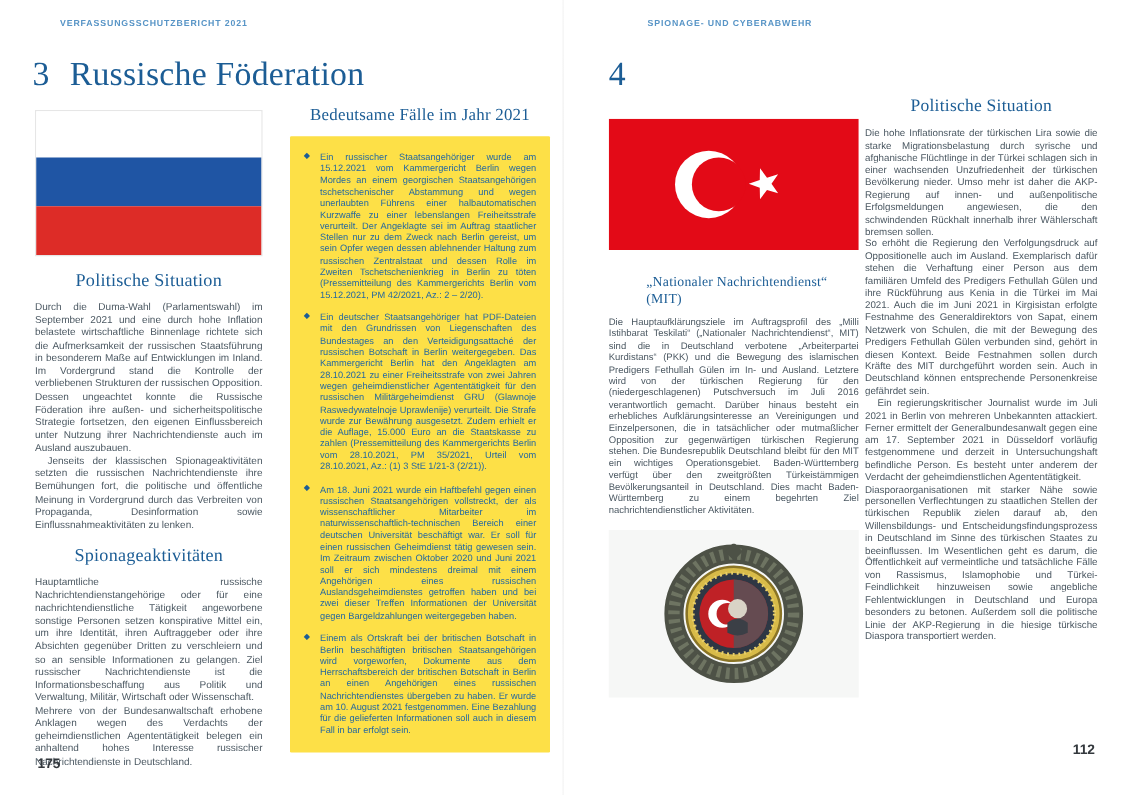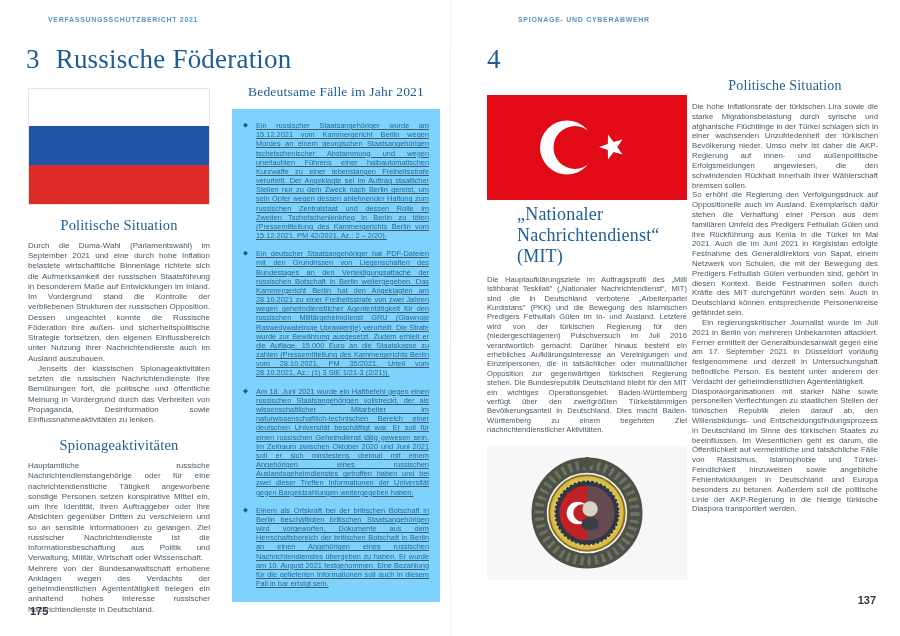--- a/index.html
+++ b/index.html
@@ -45,39 +45,38 @@
 
   .h-14 { font-size:14.5px; margin:12px 0 7px 0; }
   .body-p {
     font-size:8px; line-height:1.28; text-align:justify; color:#4b5862;
   }
   .indent { text-indent:10px; }
 
   
   .h-cases { font-size:13.5px; }
   .case-box {
-    margin-top:9px; background:#7dd3fc; padding:12px 11px 14px 11px;
+    margin-top:9px; background:#fde047; padding:12px 11px 14px 11px;
     border-radius:1px;
-    text-decoration:underline;
   }
   .case-item {
     position:relative; padding-left:13px; margin-bottom:9px;
     font-size:7.4px; line-height:1.24; text-align:justify; color:#26699f;
   }
   .case-item:last-child { margin-bottom:0; }
   .diamond {
     position:absolute; left:0; top:0; font-size:6.5px; color:#1c5d95;
   }
 
   
   .flag-tr { display:block; width:200px; height:105px; }
 
   .h-mit {
-    font-size:18px; text-align:left; padding-left:30px; line-height:1.18;
-    margin:4px 0 7px 0;
+    font-size:11px; text-align:left; padding-left:30px; line-height:1.18;
+    margin:20px 0 7px 0;
   }
   .mit-p { font-size:7.6px; line-height:1.24; text-align:justify; }
   .emblem-box {
     margin-top:11px; width:200px; height:134px; background:#f6f7f6;
     display:flex; align-items:center; justify-content:center;
   }
 
   .h-r { font-size:14px; margin-bottom:8px; }
   .h-r2 { font-size:13.5px; margin:14px 0 8px 0; }
   .rp { font-size:7.8px; line-height:1.26; text-align:justify; }
@@ -178,14 +177,14 @@
   </div>
 
   <div class="col col-r2">
     <h3 class="serif-h h-r">Politische Situation</h3>
     <p class="rp">Die hohe Inflationsrate der türkischen Lira sowie die starke Migrationsbelastung durch syrische und afghanische Flüchtlinge in der Türkei schlagen sich in einer wachsenden Unzufriedenheit der türkischen Bevölkerung nieder. Umso mehr ist daher die AKP-Regierung auf innen- und außenpolitische Erfolgsmeldungen angewiesen, die den schwindenden Rückhalt innerhalb ihrer Wählerschaft bremsen sollen.</p>
     <p class="rp">So erhöht die Regierung den Verfolgungsdruck auf Oppositionelle auch im Ausland. Exemplarisch dafür stehen die Verhaftung einer Person aus dem familiären Umfeld des Predigers Fethullah Gülen und ihre Rückführung aus Kenia in die Türkei im Mai 2021. Auch die im Juni 2021 in Kirgisistan erfolgte Festnahme des Generaldirektors von Sapat, einem Netzwerk von Schulen, die mit der Bewegung des Predigers Fethullah Gülen verbunden sind, gehört in diesen Kontext. Beide Festnahmen sollen durch Kräfte des MIT durchgeführt worden sein. Auch in Deutschland können entsprechende Personenkreise gefährdet sein.</p>
     <p class="rp indent">Ein regierungskritischer Journalist wurde im Juli 2021 in Berlin von mehreren Unbekannten attackiert. Ferner ermittelt der Generalbundesanwalt gegen eine am 17. September 2021 in Düsseldorf vorläufig festgenommene und derzeit in Untersuchungshaft befindliche Person. Es besteht unter anderem der Verdacht der geheimdienstlichen Agententätigkeit.</p>
     <p class="rp">Diasporaorganisationen mit starker Nähe sowie personellen Verflechtungen zu staatlichen Stellen der türkischen Republik zielen darauf ab, den Willensbildungs- und Entscheidungsfindungsprozess in Deutschland im Sinne des türkischen Staates zu beeinflussen. Im Wesentlichen geht es darum, die Öffentlichkeit auf vermeintliche und tatsächliche Fälle von Rassismus, Islamophobie und Türkei-Feindlichkeit hinzuweisen sowie angebliche Fehlentwicklungen in Deutschland und Europa besonders zu betonen. Außerdem soll die politische Linie der AKP-Regierung in die hiesige türkische Diaspora transportiert werden.</p>
   </div>
 
-  <div class="page-num pn-right">137</div>
+  <div class="page-num pn-right">112</div>
 </div>
 
 </body></html>

